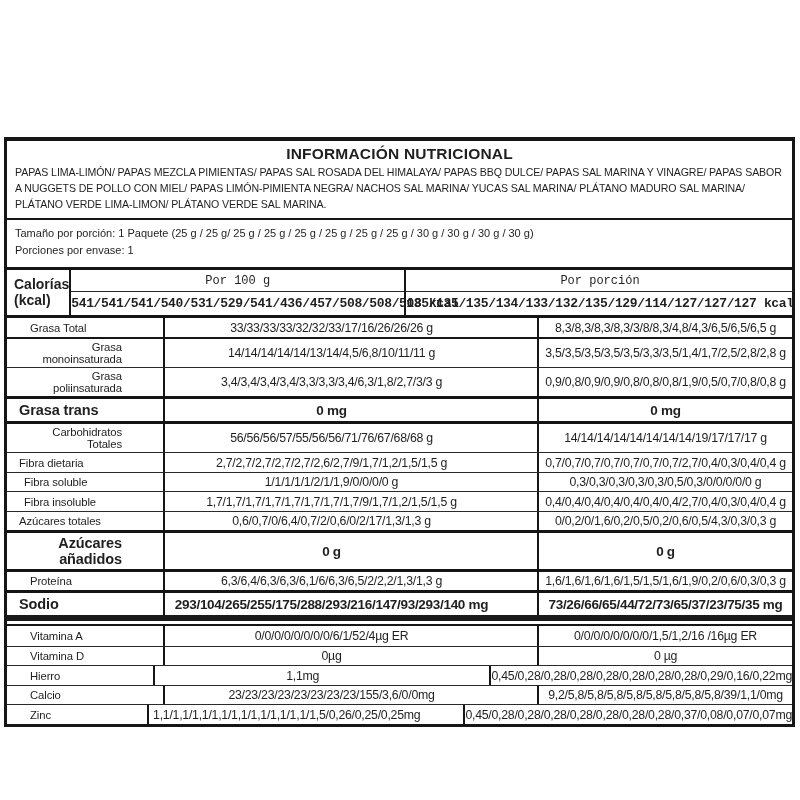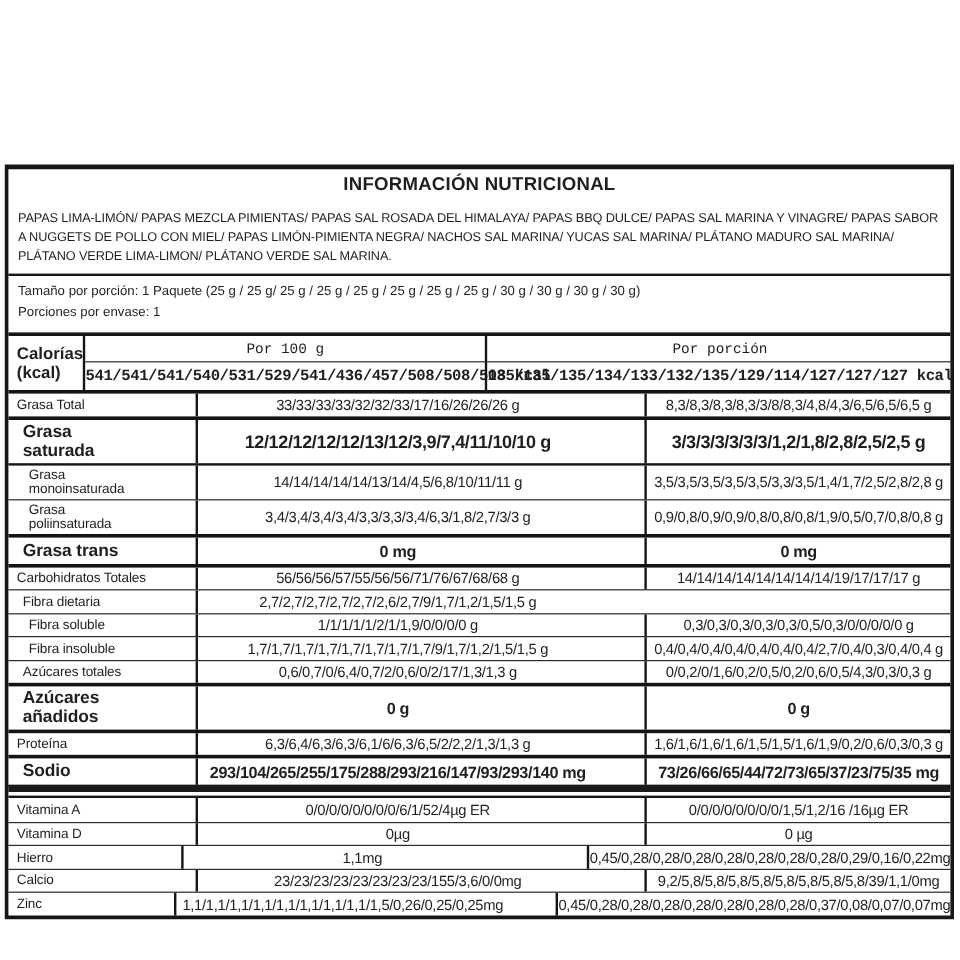--- a/index.html
+++ b/index.html
@@ -7,35 +7,35 @@
   .page {
     position:relative; width:800px; height:800px; background:#ffffff;
     font-family:"Liberation Sans","DejaVu Sans",sans-serif; color:#1f1f1f;
   }
   .ntable {
     position:absolute; left:4px; top:137px; width:791px;
     border:3px solid #161616; border-top-width:4px; background:#fff;
   }
   
   .head-block { padding:3px 8px 5px 8px; }
-  .title { text-align:center; font-weight:bold; font-size:15.5px; letter-spacing:0.2px; margin:1px 0 12px 0; }
+  .title { text-align:center; font-weight:bold; font-size:15.5px; letter-spacing:0.2px; margin:1px 0 2px 0; }
   .products { font-size:10.6px; line-height:1.5; letter-spacing:-0.1px; }
   .serving-block { border-top:2px solid #161616; padding:5px 8px 7px 8px; font-size:11px; line-height:1.6; }
   
   .cal-section { border-top:3px solid #161616; display:flex; align-items:stretch; }
   .cal-label { width:131px; display:flex; align-items:center; padding-left:7px; font-weight:bold; font-size:14px; }
   .cal-col { border-left:2px solid #161616; width:335px; display:flex; flex-direction:column;font-family:Liberation Mono, monospace; }
   .cal-col.right { width:auto; flex:1; }
   .cal-head { text-align:center; font-size:12px; padding:4px 0 3px 0; border-bottom:1.5px solid #2a2a2a; }
   .cal-val { text-align:center; font-weight:bold; font-size:13px; letter-spacing:-0.35px; padding:4px 0; white-space:nowrap; overflow:visible; }
   
   .grid { border-top:3px solid #161616; }
   .row { display:flex; align-items:stretch; border-top:1.3px solid #2a2a2a; min-height:19.5px; }
   .row:first-child { border-top:none; }
-  .row .lbl { width:117px; display:flex; align-items:center; padding:2px 2px 2px 7px; font-size:11.3px; letter-spacing:-0.1px; }
+  .row .lbl { width:117px; display:flex; align-items:center; padding:2px 2px 2px 23px; font-size:11.3px; letter-spacing:-0.1px;text-align:right; }
   .row .val {
     border-left:2px solid #161616; width:335px; display:flex; align-items:center; justify-content:center;
     font-size:12.3px; letter-spacing:-0.25px; white-space:nowrap; padding:2px 0; text-align:center;margin-left:39px;
   }
   .row .val.right { width:auto; flex:1; }
   .row.bold { min-height:25px; }
   .row.bold .lbl { font-weight:bold; font-size:14.5px; }
   .row.bold .val { font-weight:bold; font-size:13.5px; letter-spacing:-0.3px; }
   .row.big .val { font-size:15px; }
   .bt-thick { border-top:3px solid #141414 !important; }
@@ -76,25 +76,20 @@
     </div>
 
     <div class="grid">
 
       <div class="row">
         <div class="lbl">Grasa Total</div>
         <div class="val">33/33/33/33/32/32/33/17/16/26/26/26 g</div>
         <div class="val right">8,3/8,3/8,3/8,3/3/8/8,3/4,8/4,3/6,5/6,5/6,5 g</div>
       </div>
 
-      <div class="row bold big bt-thick ind0b">
-        <div class="lbl">Grasa saturada</div>
-        <div class="val">12/12/12/12/12/13/12/3,9/7,4/11/10/10 g</div>
-        <div class="val right">3/3/3/3/3/3/3/1,2/1,8/2,8/2,5/2,5 g</div>
-      </div>
 
       <div class="row bt-med ind2">
         <div class="lbl">Grasa monoinsaturada</div>
         <div class="val">14/14/14/14/14/13/14/4,5/6,8/10/11/11 g</div>
         <div class="val right">3,5/3,5/3,5/3,5/3,5/3,3/3,5/1,4/1,7/2,5/2,8/2,8 g</div>
       </div>
 
       <div class="row ind2">
         <div class="lbl">Grasa poliinsaturada</div>
         <div class="val">3,4/3,4/3,4/3,4/3,3/3,3/3,4/6,3/1,8/2,7/3/3 g</div>
@@ -109,20 +104,21 @@
 
       <div class="row bt-thick">
         <div class="lbl">Carbohidratos Totales</div>
         <div class="val">56/56/56/57/55/56/56/71/76/67/68/68 g</div>
         <div class="val right">14/14/14/14/14/14/14/14/19/17/17/17 g</div>
       </div>
 
       <div class="row ind1">
         <div class="lbl">Fibra dietaria</div>
         <div class="val">2,7/2,7/2,7/2,7/2,7/2,6/2,7/9/1,7/1,2/1,5/1,5 g</div>
+        <div class="val right">0,7/0,7/0,7/0,7/0,7/0,7/0,7/2,7/0,4/0,3/0,4/0,4 g</div>
       </div>
 
       <div class="row ind2">
         <div class="lbl">Fibra soluble</div>
         <div class="val">1/1/1/1/1/2/1/1,9/0/0/0/0 g</div>
         <div class="val right">0,3/0,3/0,3/0,3/0,3/0,5/0,3/0/0/0/0/0 g</div>
       </div>
 
       <div class="row ind2">
         <div class="lbl">Fibra insoluble</div>

